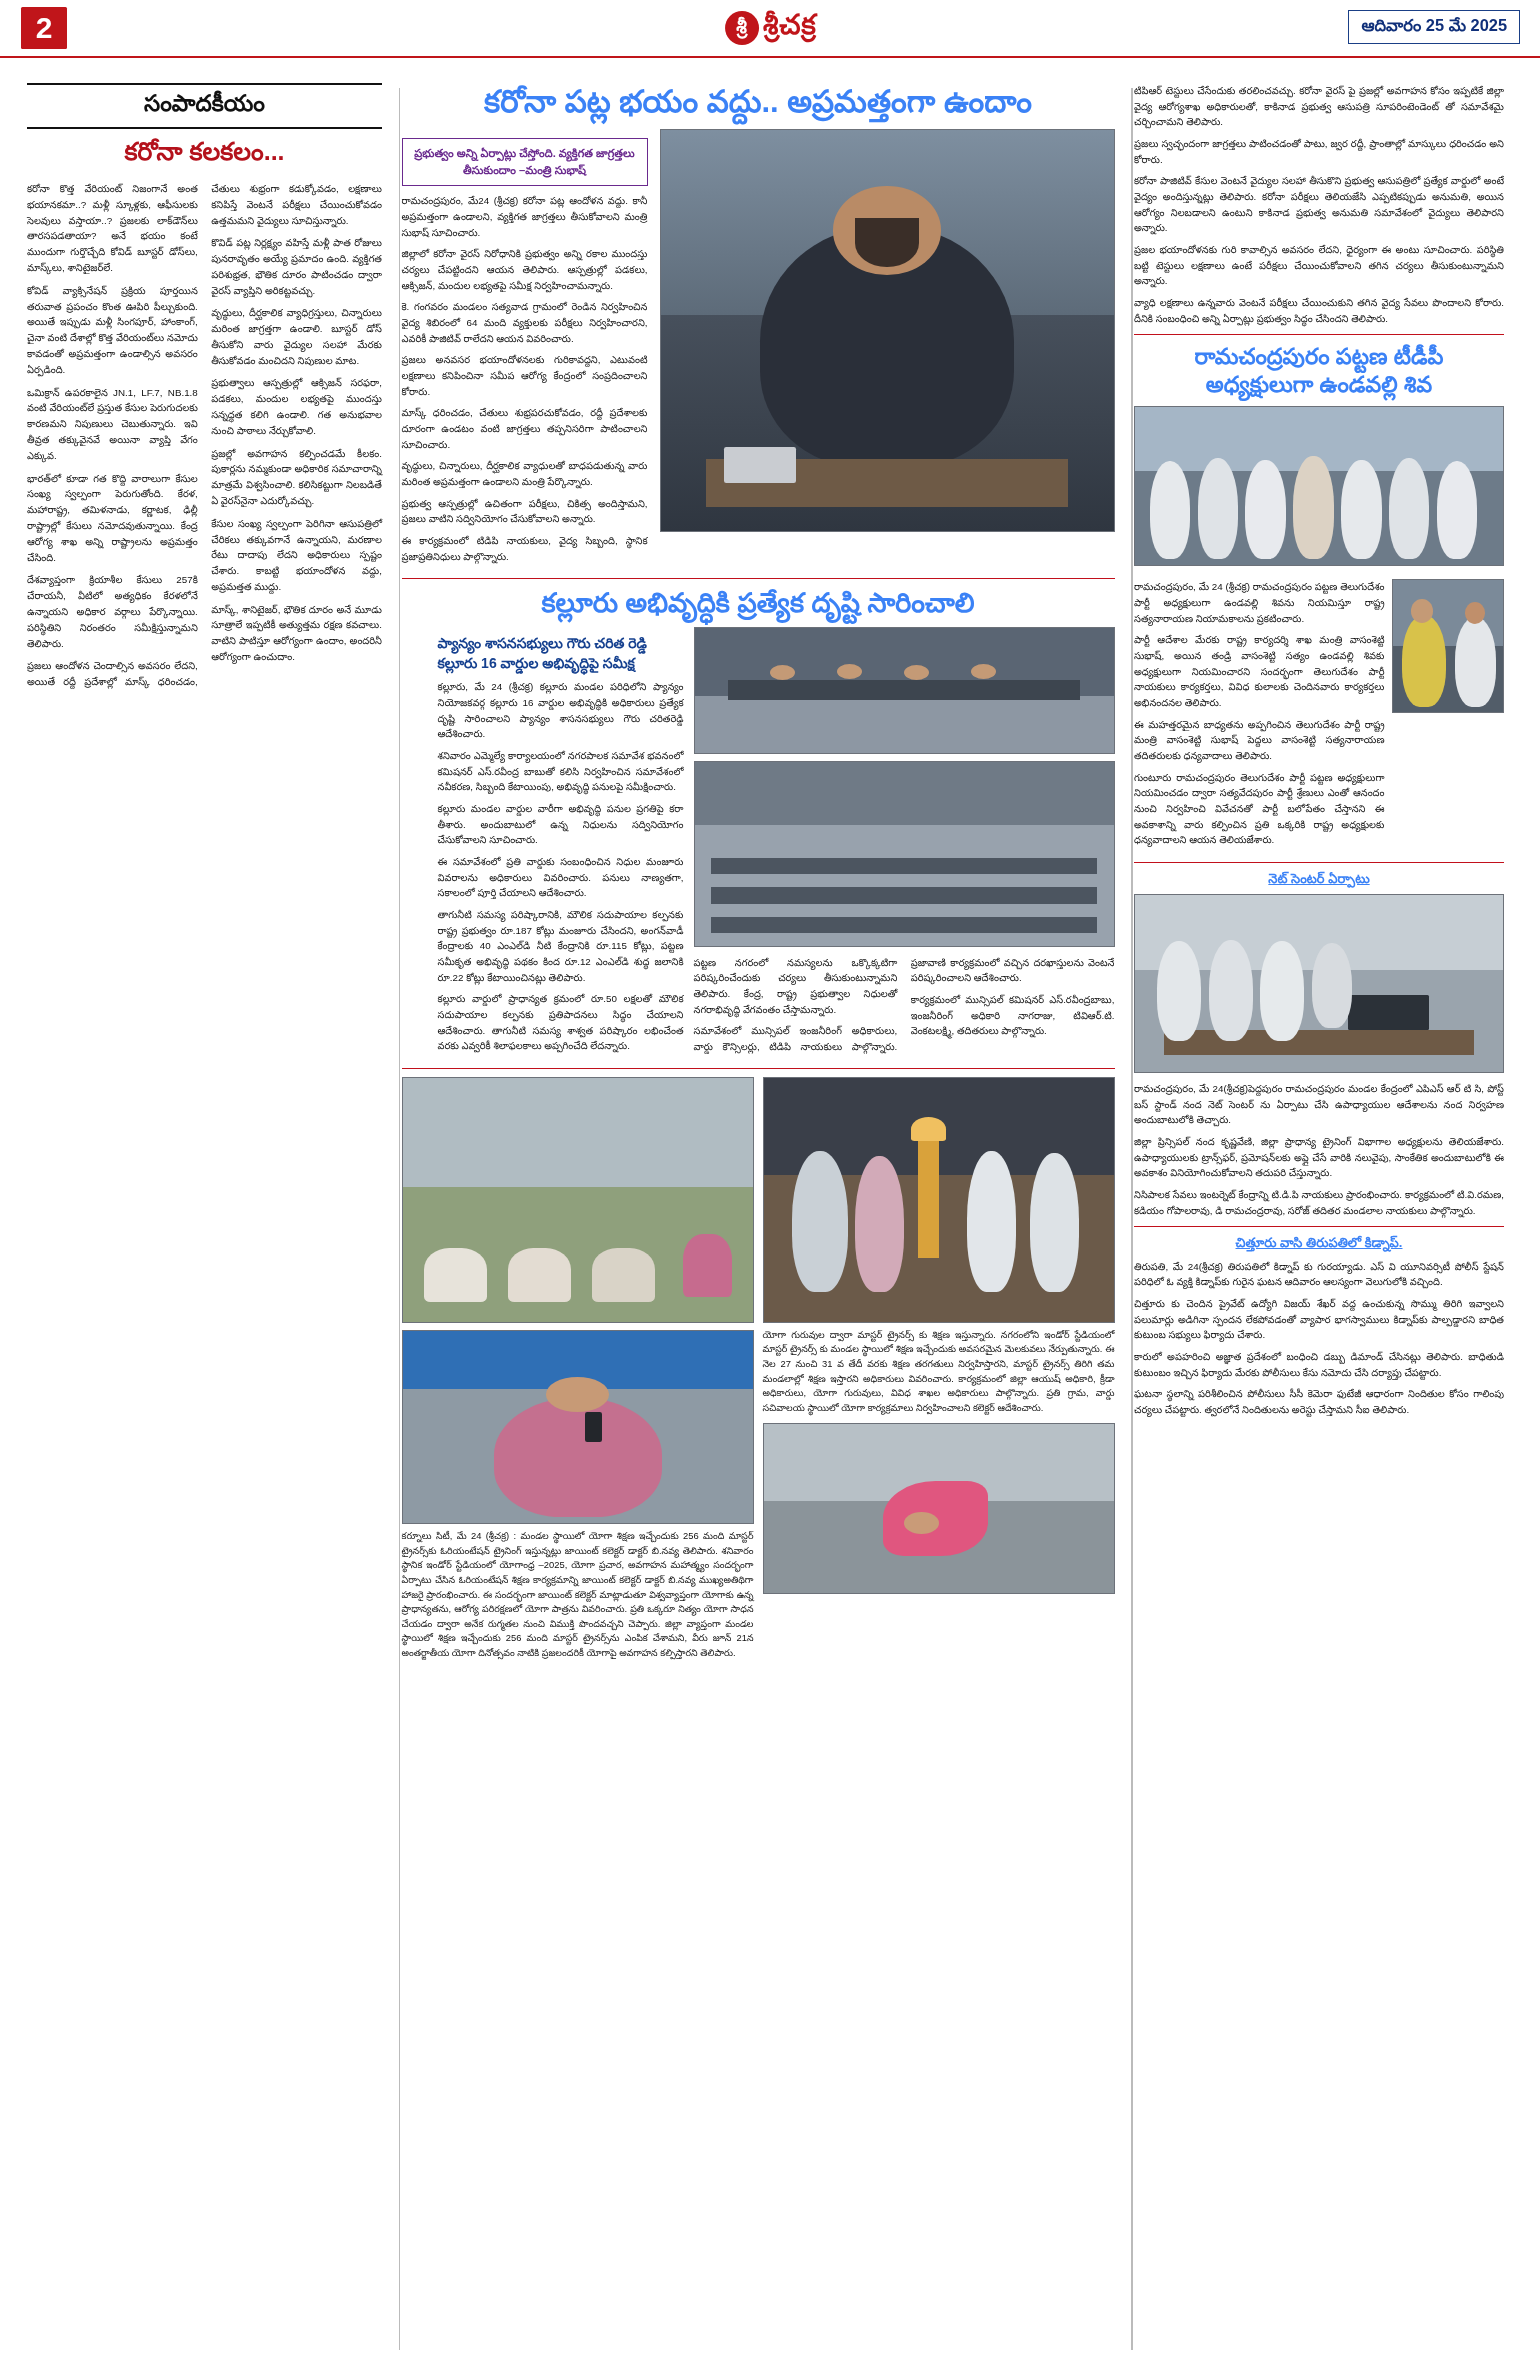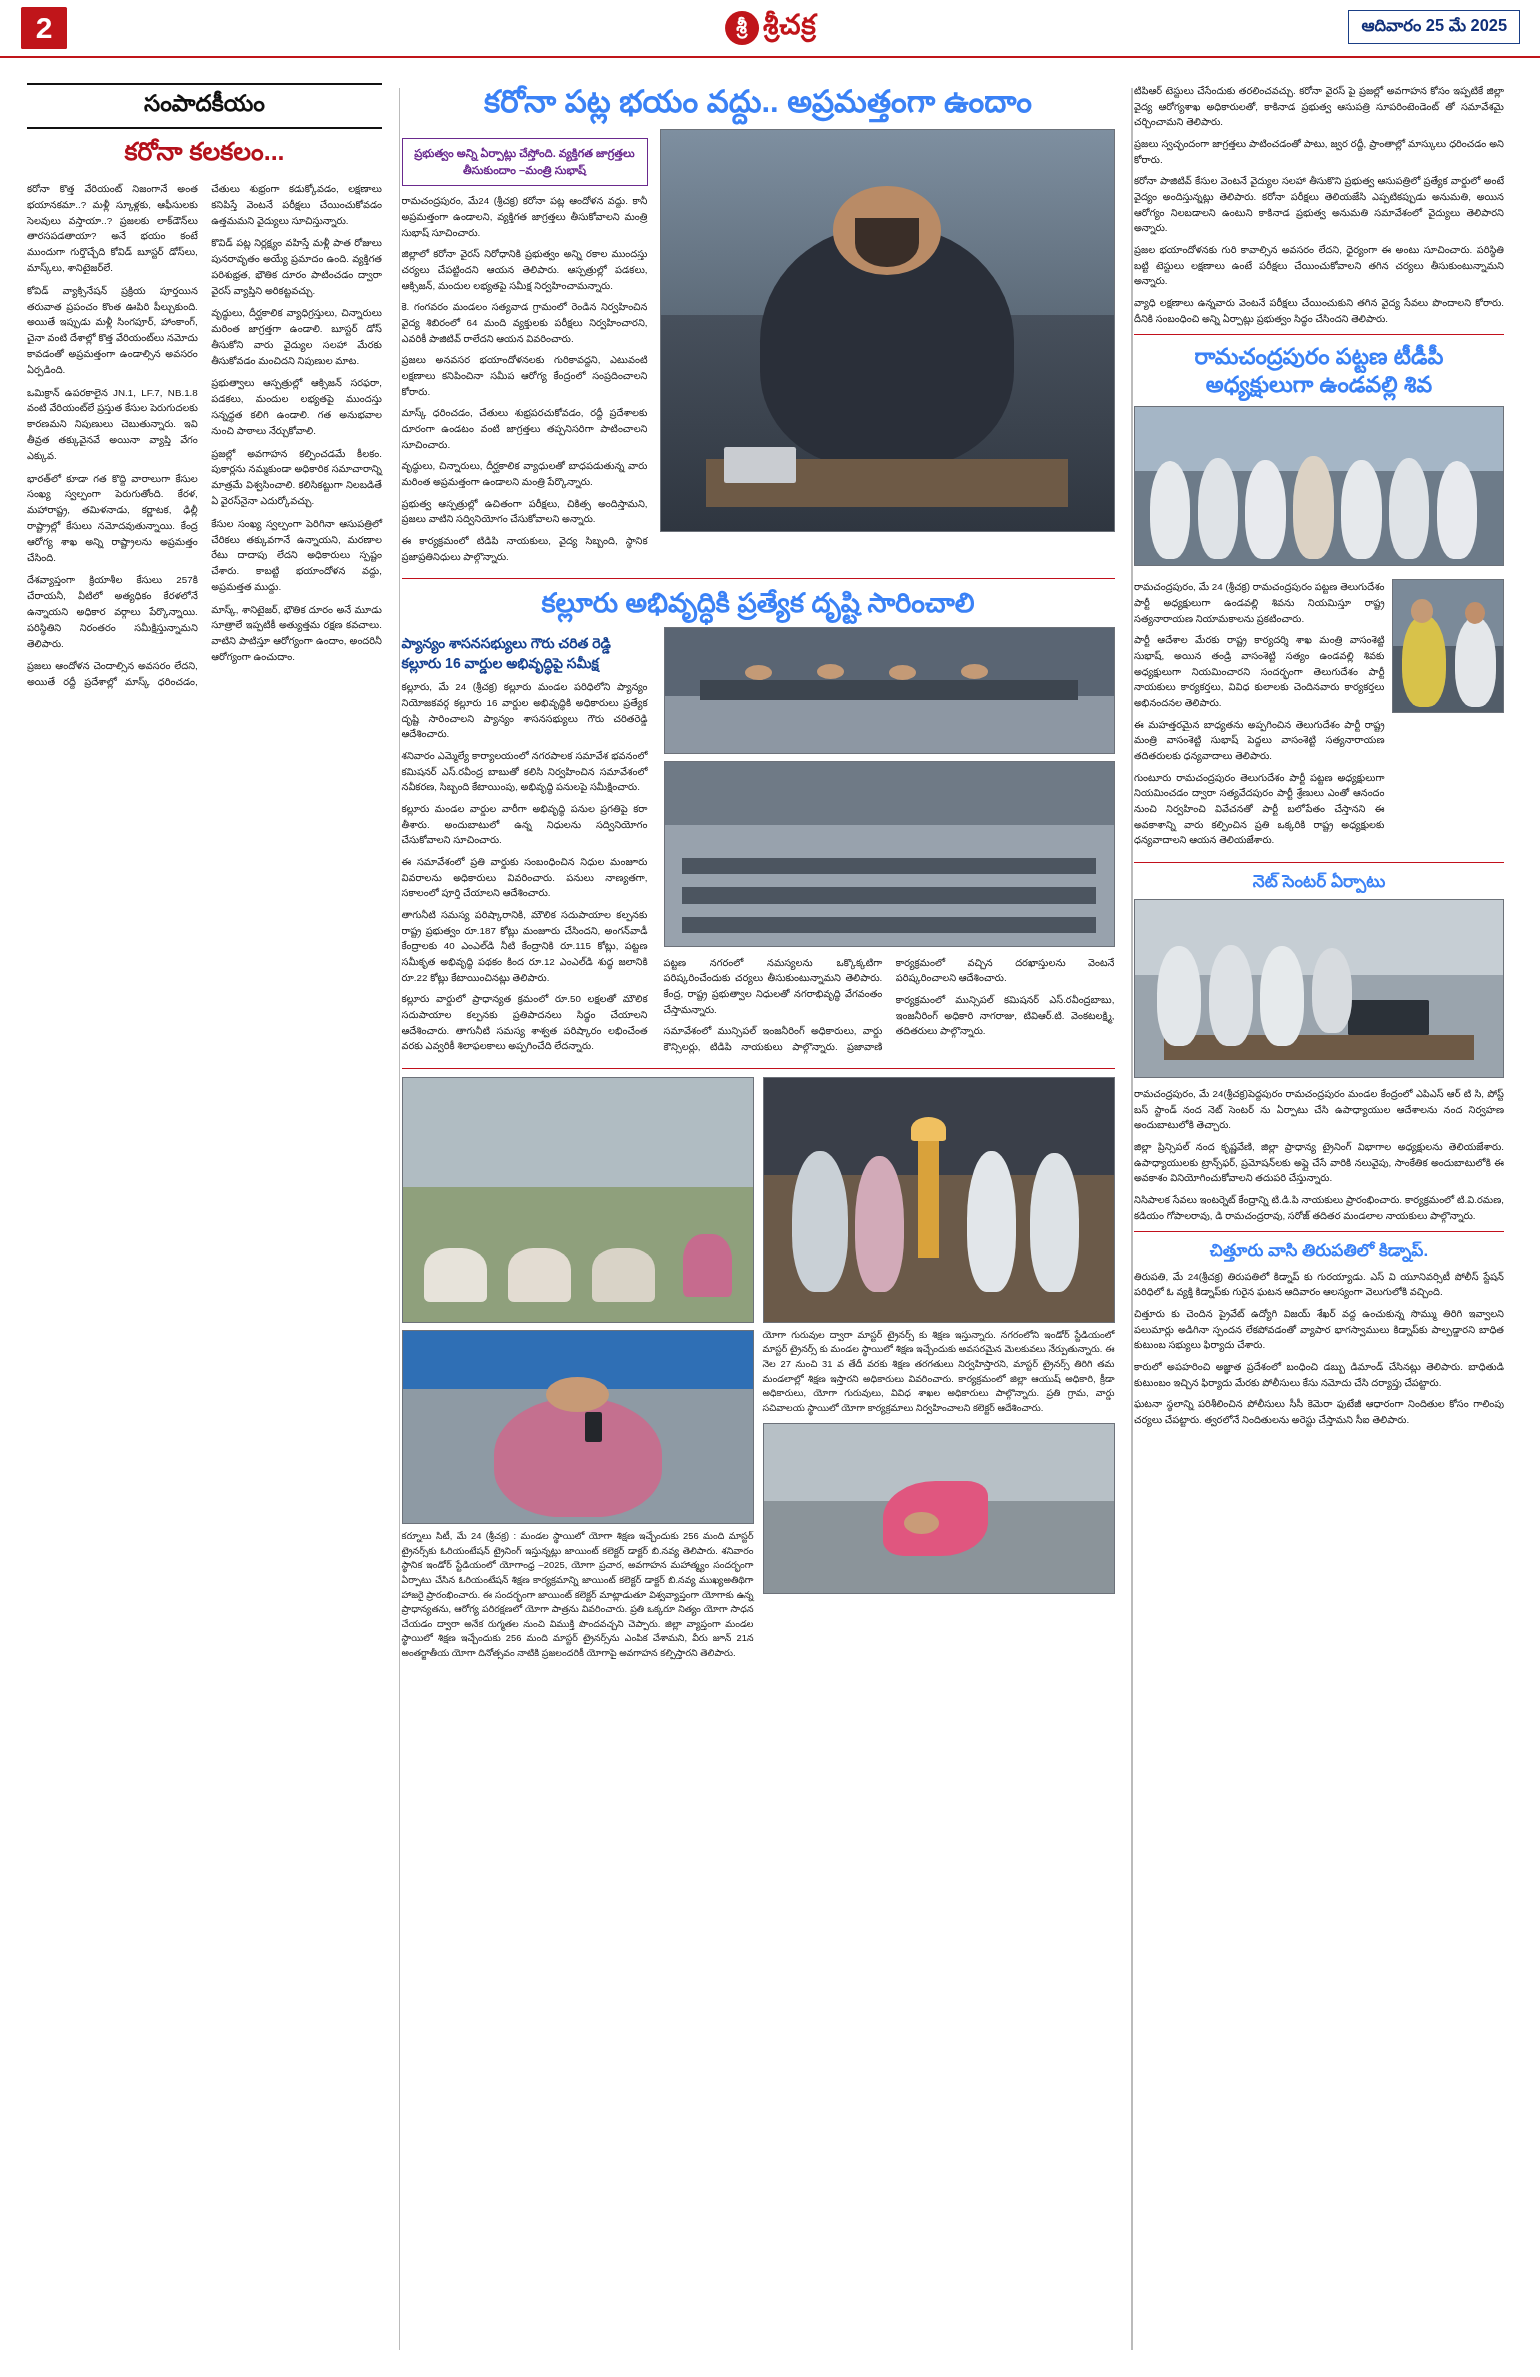--- a/index.html
+++ b/index.html
@@ -116,21 +116,21 @@
   
   .headline-red {
     color: #3b82f6;
     font-weight: bold;
     text-align: center;
     line-height: 1.25;
   }
   .hl-xl { font-size: 31px; }
   .hl-lg { font-size: 27px; }
   .hl-md { font-size: 22.4px; }
-  .hl-sm { font-size: 17px; }
+  .hl-sm { font-size: 13px; text-decoration: underline; }
 
   .kicker-box {
     border: 1.5px solid #6a2a8e;
     color: #6a2a8e;
     font-size: 11.2px;
     font-weight: bold;
     line-height: 1.5;
     padding: 6px 7.5px;
     text-align: center;
     margin: 9px 0 7.5px 0;
@@ -244,21 +244,21 @@
           <div class="band" style="left:43%;top:22%;width:14%;height:12%;background:#3a2e28;border-radius:0 0 50% 50%;"></div>
           <div class="band" style="left:10%;bottom:6%;right:10%;height:12%;background:#6e5a46;"></div>
           <div class="band" style="left:14%;bottom:12%;width:16%;height:9%;background:#c9ccd1;border-radius:2.2px;"></div>
         </div>
       </div>
 
       <div class="rule-red"></div>
 
       <div class="headline-red hl-lg">కల్లూరు అభివృద్ధికి ప్రత్యేక దృష్టి సారించాలి</div>
 
-      <div style="display:grid; grid-template-columns: 246px 1fr; gap:16px; margin-top:6px;">
+      <div style="display:grid; grid-template-columns: 246px 1fr; gap:10px; margin-top:6px;margin-left:36px;">
         <div>
           <div class="subhead-blue" style="white-space:pre-line;">ప్యాన్యం శాసనసభ్యులు గౌరు చరిత రెడ్డి
 కల్లూరు 16 వార్డుల అభివృద్ధిపై సమీక్ష</div>
           <div class="story-single">
             <p>కల్లూరు, మే 24 (శ్రీచక్ర) కల్లూరు మండల పరిధిలోని ప్యాన్యం నియోజకవర్గ కల్లూరు 16 వార్డుల అభివృద్ధికి అధికారులు ప్రత్యేక దృష్టి సారించాలని ప్యాన్యం శాసనసభ్యులు గౌరు చరితరెడ్డి ఆదేశించారు.</p>
             <p>శనివారం ఎమ్మెల్యే కార్యాలయంలో నగరపాలక సమావేశ భవనంలో కమిషనర్ ఎస్.రవీంద్ర బాబుతో కలిసి నిర్వహించిన సమావేశంలో నవీకరణ, సిబ్బంది కేటాయింపు, అభివృద్ధి పనులపై సమీక్షించారు.</p>
             <p>కల్లూరు మండల వార్డుల వారీగా అభివృద్ధి పనుల ప్రగతిపై కరా తీశారు. అందుబాటులో ఉన్న నిధులను సద్వినియోగం చేసుకోవాలని సూచించారు.</p>
             <p>ఈ సమావేశంలో ప్రతి వార్డుకు సంబంధించిన నిధుల మంజూరు వివరాలను అధికారులు వివరించారు. పనులు నాణ్యతగా, సకాలంలో పూర్తి చేయాలని ఆదేశించారు.</p>
             <p>తాగునీటి సమస్య పరిష్కారానికి, మౌలిక సదుపాయాల కల్పనకు రాష్ట్ర ప్రభుత్వం రూ.187 కోట్లు మంజూరు చేసిందని, అంగన్‌వాడీ కేంద్రాలకు 40 ఎంఎల్‌డి నీటి కేంద్రానికి రూ.115 కోట్లు, పట్టణ సమీకృత అభివృద్ధి పథకం కింద రూ.12 ఎంఎల్‌డి శుద్ధ జలానికి రూ.22 కోట్లు కేటాయించినట్లు తెలిపారు.</p>
             <p>కల్లూరు వార్డులో ప్రాధాన్యత క్రమంలో రూ.50 లక్షలతో మౌలిక సదుపాయాల కల్పనకు ప్రతిపాదనలు సిద్ధం చేయాలని ఆదేశించారు. తాగునీటి సమస్య శాశ్వత పరిష్కారం లభించేంత వరకు ఎవ్వరికీ శిలాఫలకాలు అప్పగించేది లేదన్నారు.</p>

